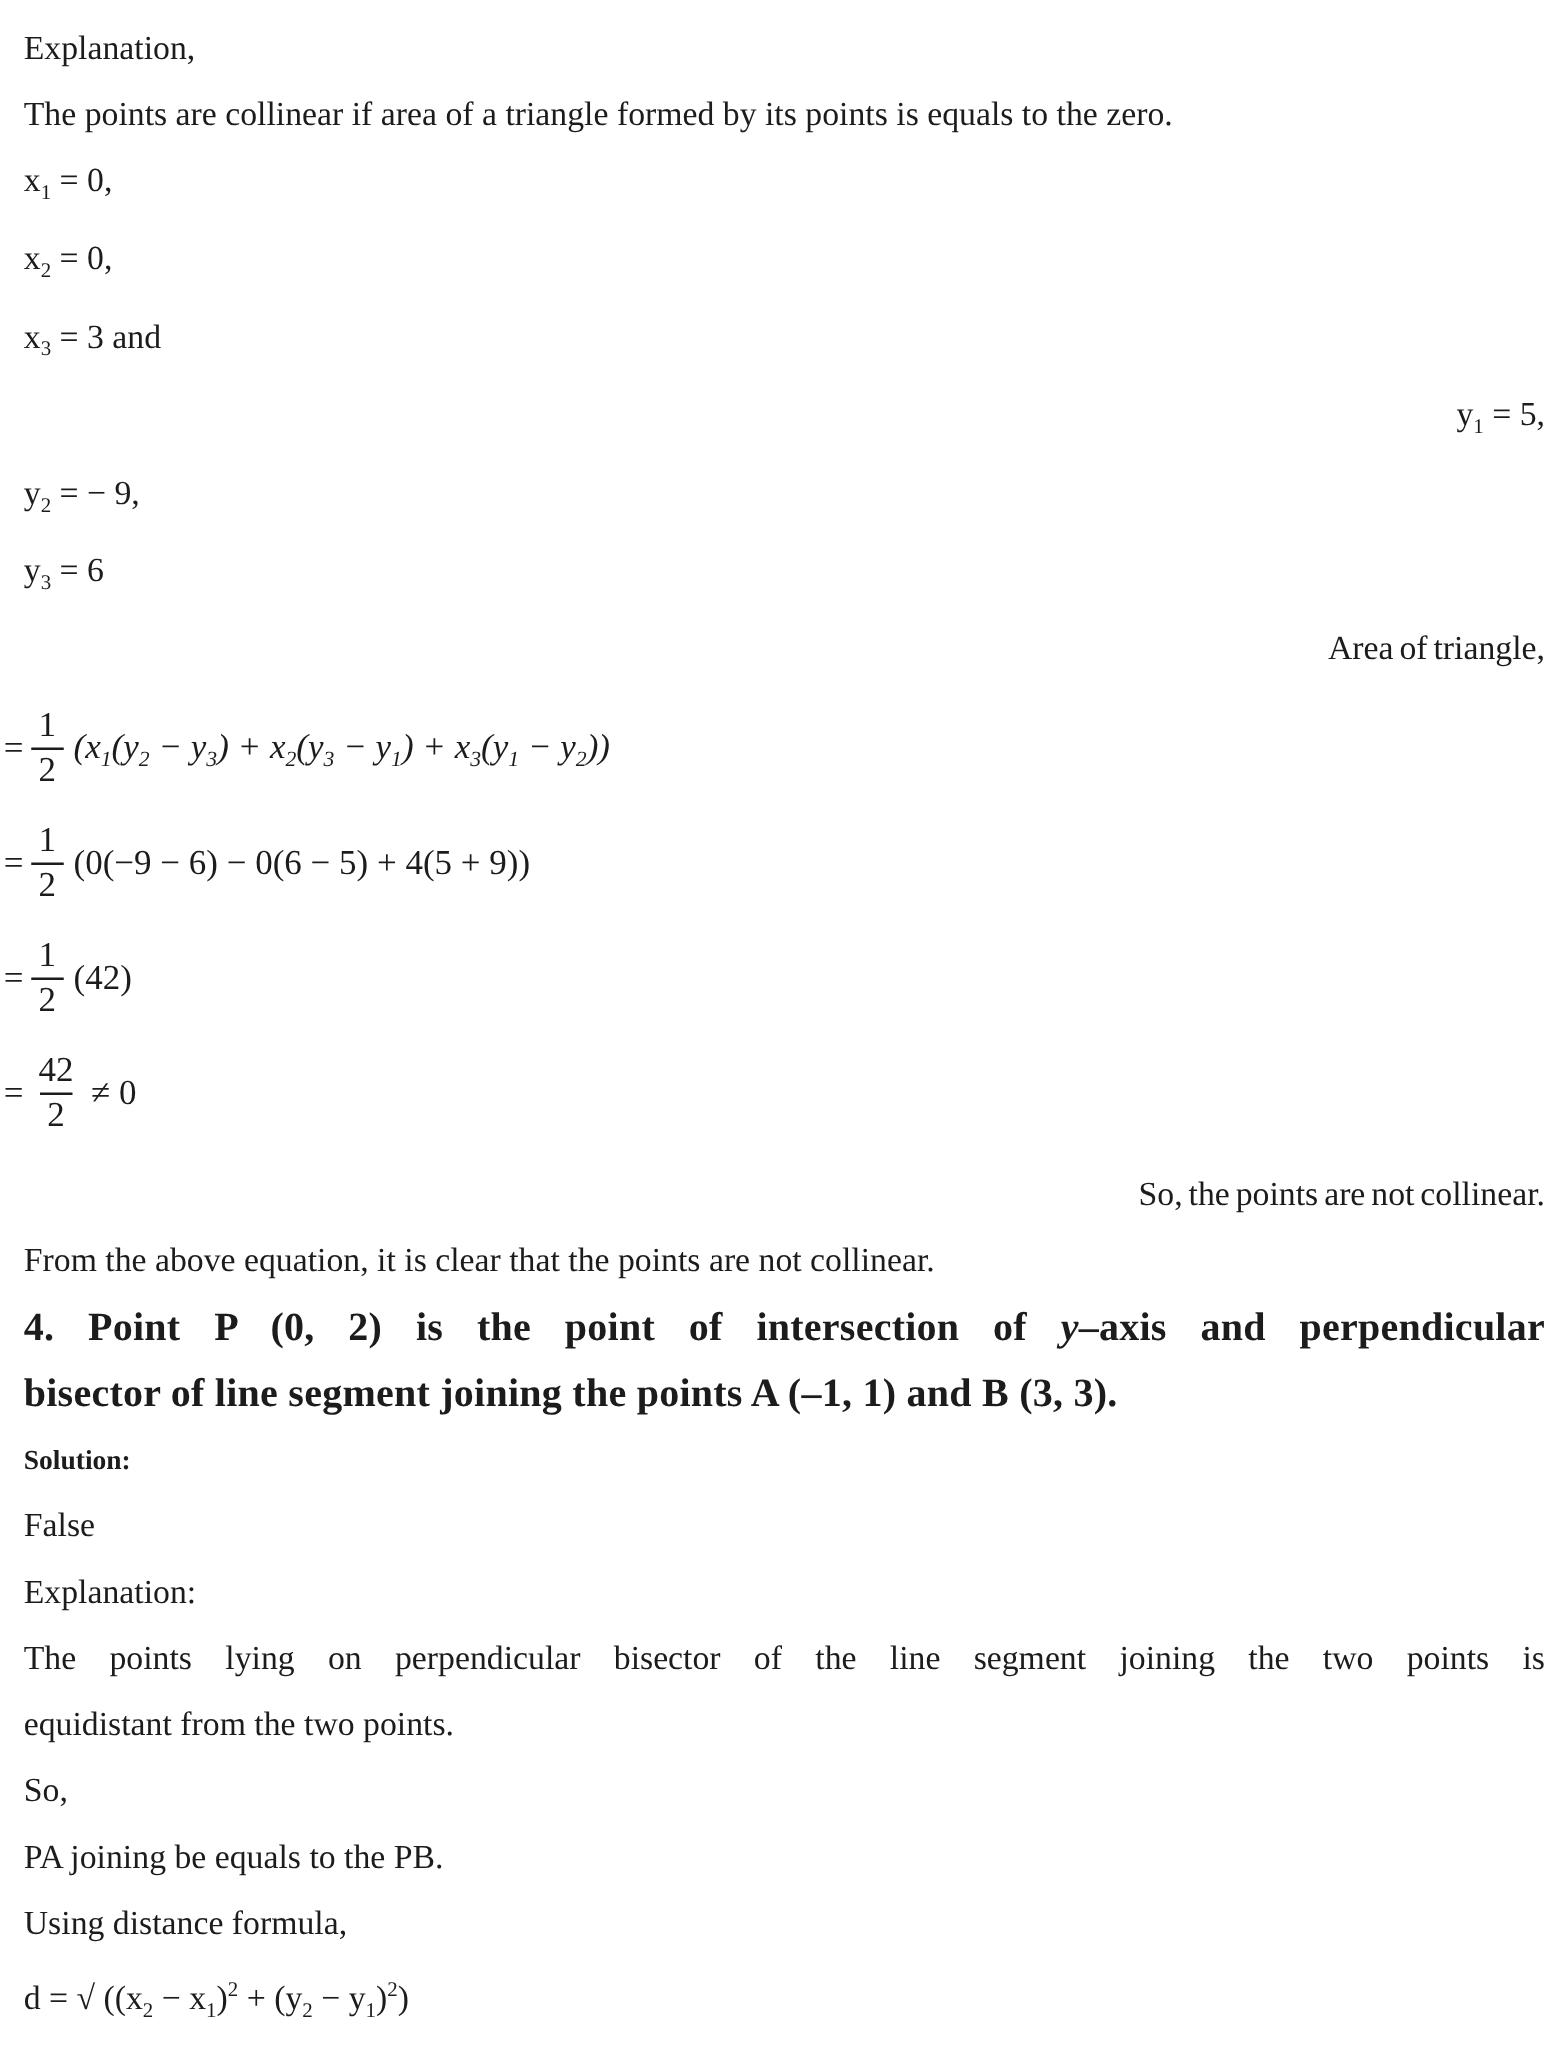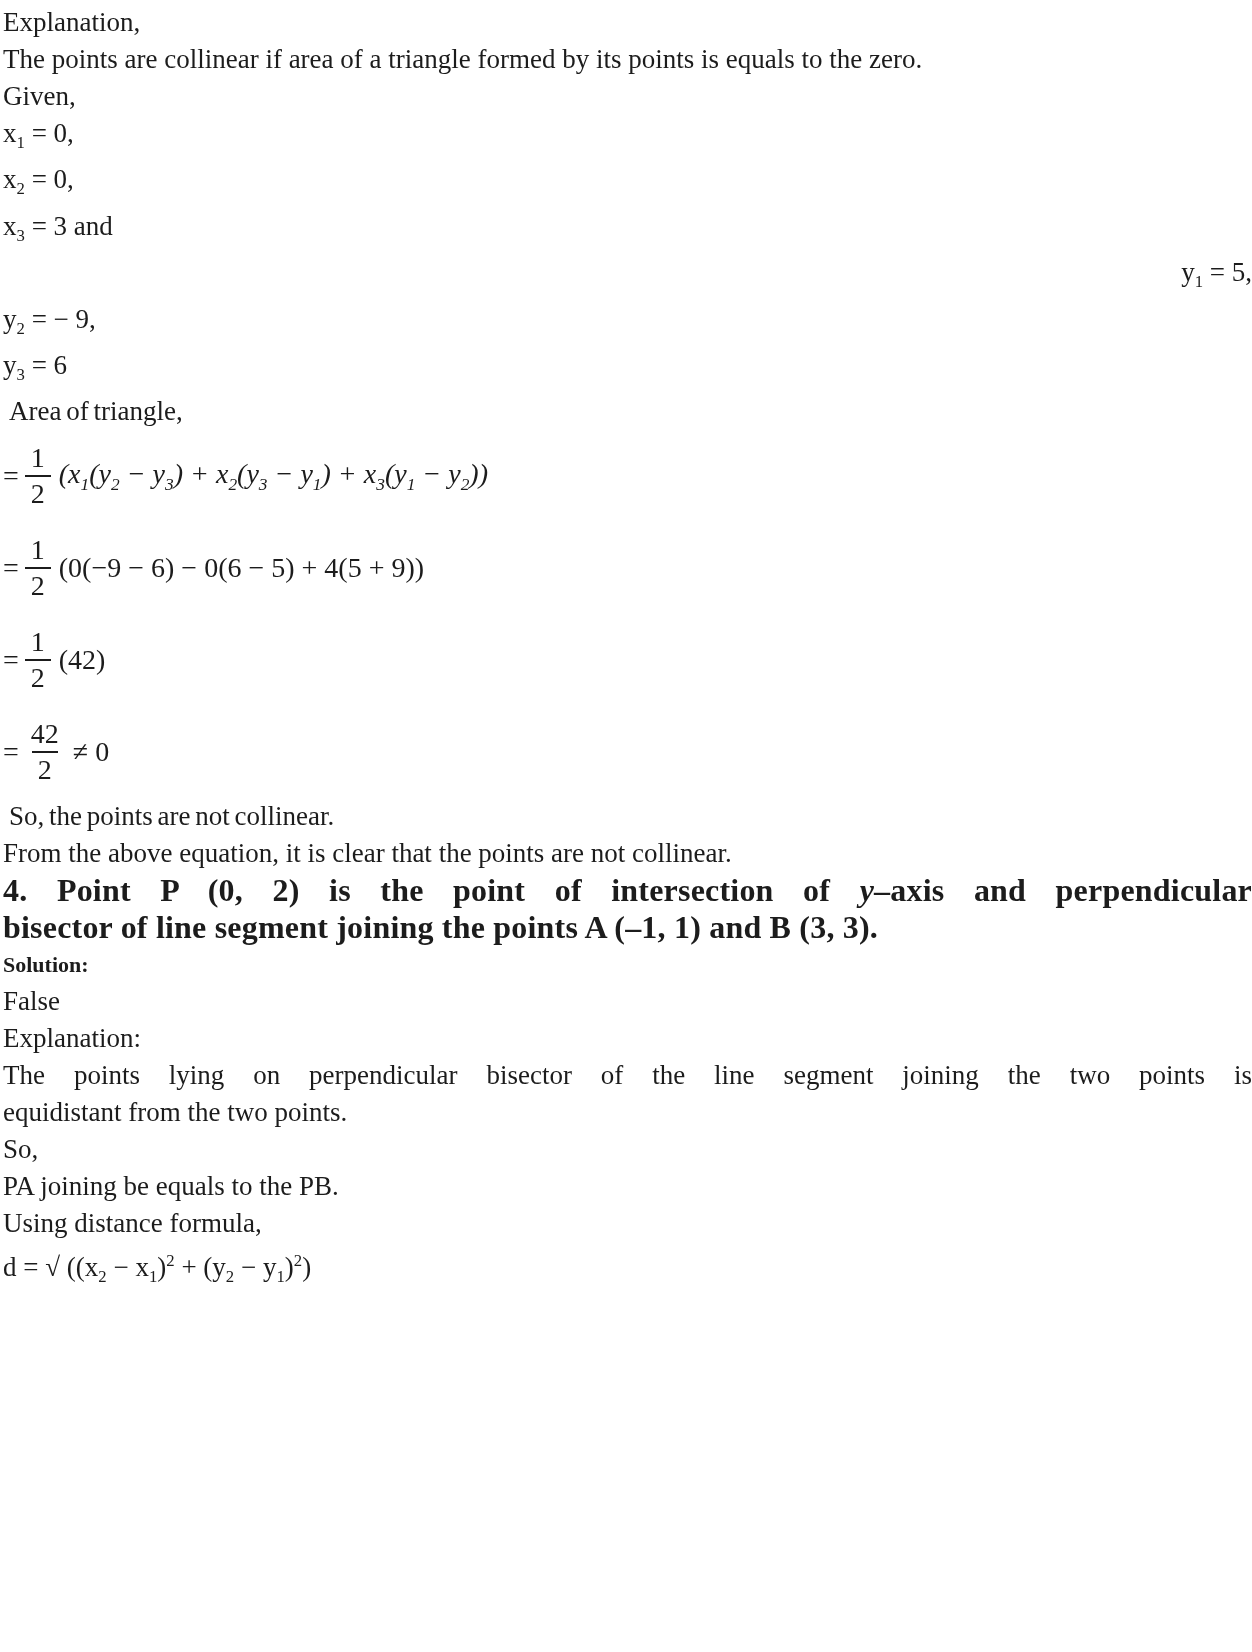--- a/index.html
+++ b/index.html
@@ -8,23 +8,23 @@
     width: 1252px;
     height: 1652px;
     box-sizing: border-box;
     padding: 4px 0 0 3px;
     background: #ffffff;
     color: #1c1c1c;
     font-family: "Liberation Serif", serif;
     font-size: 27px;
     overflow: hidden;
   }
-  .page p { margin: 0; line-height: 37px; }
+  .page p { margin: 16px; line-height: 37px; }
   .indent { padding-left: 6px; }
-  .tightwords { word-spacing: -2px; }
+  .tightwords { word-spacing: -2px; text-align: right; }
 
   
   .mt-givens   { margin-top: 34px; }
   .mt-yblock   { margin-top: 36px; text-align: right; }
   .mt-area     { margin-top: 40px; }
   .mt-conc     { margin-top: 4px;  }
   .mt-remark   { margin-top: 56px; }
   .mt-heading  { margin-top: 76px; }
   .mt-solution { margin-top: 42px; }
   .mt-expl2    { margin-top: 40px; }
@@ -66,21 +66,20 @@
   .math { line-height: 40px; }
 </style>
 </head>
 <body>
 
 <div class="page">
 
   <p>Explanation,</p>
   <p>The points are collinear if area of a triangle formed by its points is equals to the zero.</p>
 
-  <p class="mt-givens">Given,</p>
   <p class="math">x<sub>1</sub> = 0,</p>
   <p class="math">x<sub>2</sub> = 0,</p>
   <p class="math">x<sub>3</sub> = 3 and</p>
 
   <p class="mt-yblock math">y<sub>1</sub> = 5,</p>
   <p class="math">y<sub>2</sub> = − 9,</p>
   <p class="math">y<sub>3</sub> = 6</p>
 
   <p class="mt-area indent tightwords">Area of triangle,</p>
 

